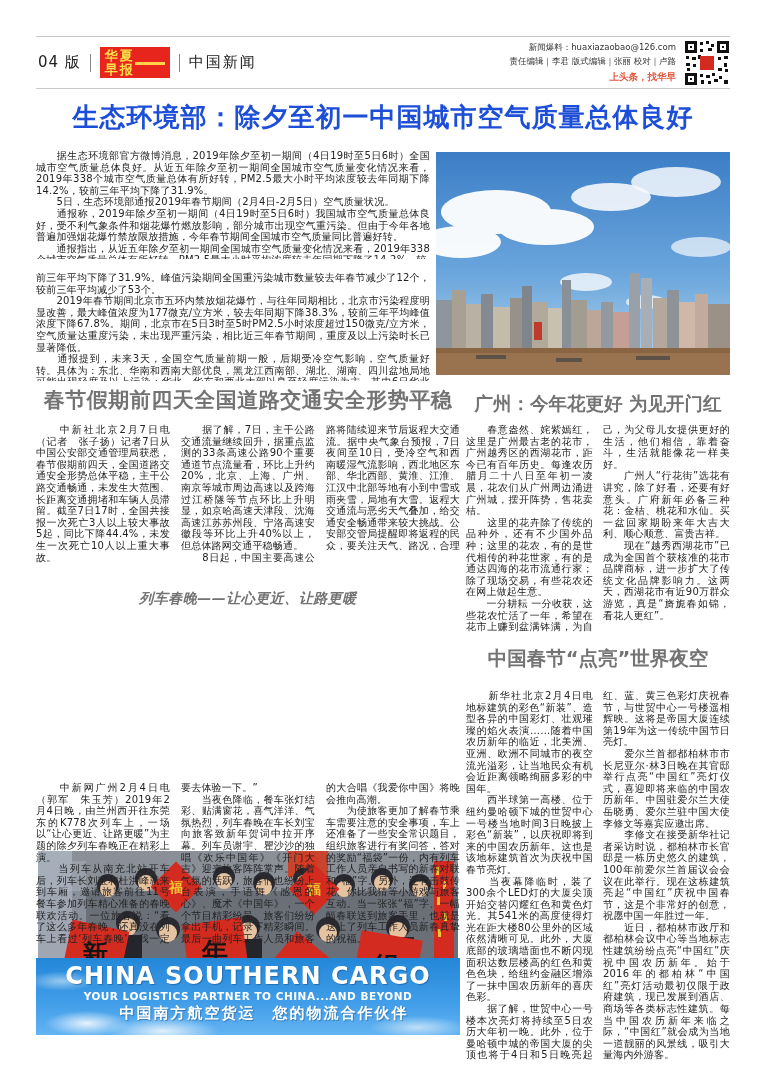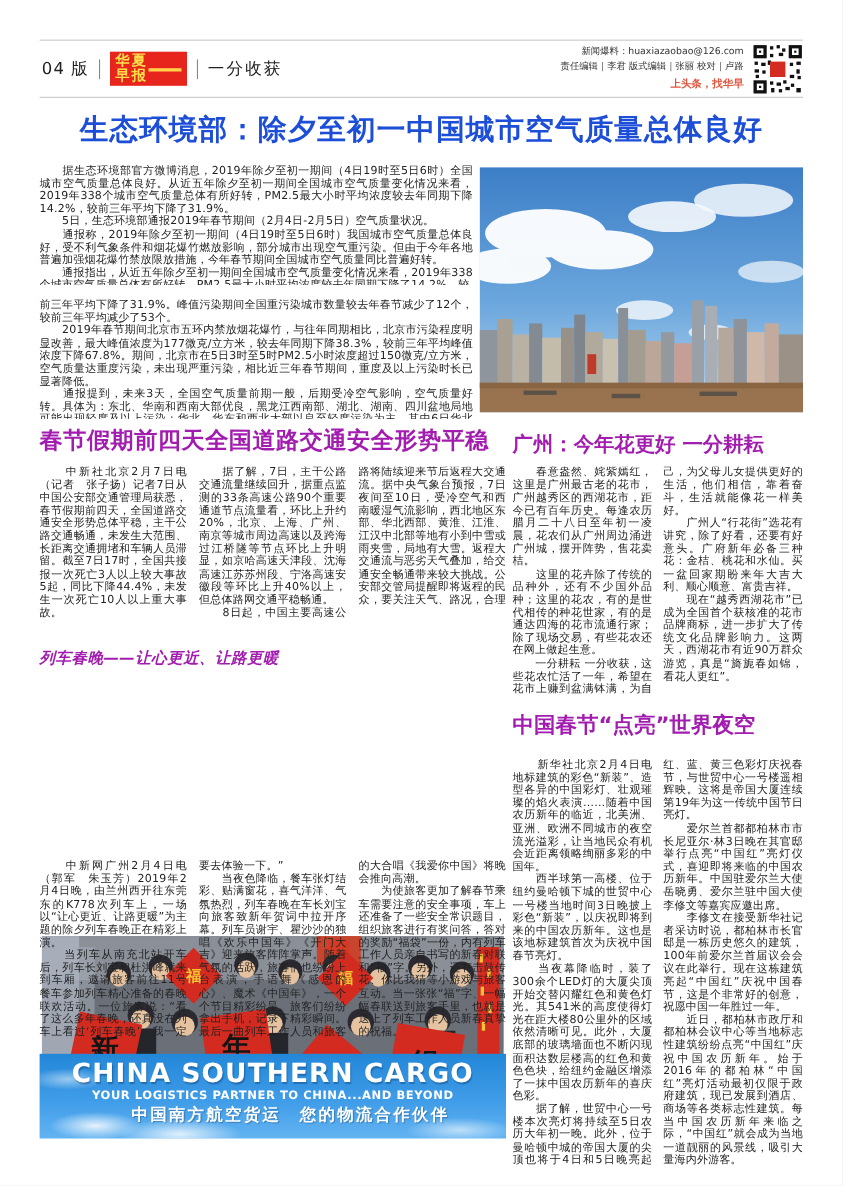--- a/index.html
+++ b/index.html
@@ -27,21 +27,21 @@
   .section-label { font-size:15px; color:#222; letter-spacing:2px; }
   .header-right { display:flex; align-items:center; gap:8px; }
   .header-meta { text-align:right; font-size:8.5px; color:#333; line-height:1.6; }
   .header-meta .slogan { color:#e2573f; font-weight:bold; font-size:9.5px; }
   .qr { width:46px; height:46px; position:relative; flex:0 0 auto; }
   
   .h-main {
     position:absolute; top:100px; left:36px; width:694px; text-align:center;
     font-size:26px; font-weight:bold; letter-spacing:1px; color:#1d4ed8;
   }
-  .h-sub { position:absolute; font-weight:bold; color:#a21caf; }
+  .h-sub { position:absolute; text-align:center; font-weight:bold; color:#737373; }
   
   .coltext {
     font-size:10px; line-height:1.16; text-align:justify; color:#222;
     white-space:pre-wrap; overflow:hidden; letter-spacing:.2px;
   }
   .a1-body { position:absolute; top:150px; left:36px; width:394px; height:231px; display:flex; gap:13px;flex-direction:column; }
   .a1-body .coltext { flex:1 1 0; height:231px; }
   .a1-photo { position:absolute; top:152px; left:436px; width:294px; height:223px; }
   .a2-head { top:386px; left:36px; width:424px; font-size:21px; letter-spacing:.5px; }
   .a2-body { position:absolute; top:424px; left:36px; width:424px; height:150px; column-count:3; column-gap:11px; }
@@ -85,21 +85,21 @@
 
   <div class="header">
     <div class="header-left">
       <span class="page-label">04 版</span>
       <span class="vbar"></span>
       <span class="masthead">
         <span>华夏早报</span>
         <span class="strip"></span>
       </span>
       <span class="vbar"></span>
-      <span class="section-label">一分收获</span>
+      <span class="section-label">中国新闻</span>
     </div>
     <div class="header-right">
       <div class="header-meta">
         <div>新闻爆料：huaxiazaobao@126.com</div>
         <div>责任编辑｜李君 版式编辑｜张丽 校对｜卢路</div>
         <div class="slogan">上头条，找华早</div>
       </div>
       <div class="qr">
         <svg class="photo" viewBox="0 0 46 46">
           <rect width="46" height="46" fill="#fff"></rect>
@@ -210,21 +210,21 @@
           <rect x="200" y="204" width="34" height="4"></rect>
         </g>
     </svg>
   </div>
 
   <div class="h-sub a2-head">春节假期前四天全国道路交通安全形势平稳</div>
   <div class="a2-body coltext">　　中新社北京2月7日电（记者　张子扬）记者7日从中国公安部交通管理局获悉，春节假期前四天，全国道路交通安全形势总体平稳，主干公路交通畅通，未发生大范围、长距离交通拥堵和车辆人员滞留。截至7日17时，全国共接报一次死亡3人以上较大事故5起，同比下降44.4%，未发生一次死亡10人以上重大事故。
 　　据了解，7日，主干公路交通流量继续回升，据重点监测的33条高速公路90个重要通道节点流量看，环比上升约20%，北京、上海、广州、南京等城市周边高速以及跨海过江桥隧等节点环比上升明显，如京哈高速天津段、沈海高速江苏苏州段、宁洛高速安徽段等环比上升40%以上，但总体路网交通平稳畅通。
 　　8日起，中国主要高速公路将陆续迎来节后返程大交通流。据中央气象台预报，7日夜间至10日，受冷空气和西南暖湿气流影响，西北地区东部、华北西部、黄淮、江淮、江汉中北部等地有小到中雪或雨夹雪，局地有大雪。返程大交通流与恶劣天气叠加，给交通安全畅通带来较大挑战。公安部交管局提醒即将返程的民众，要关注天气、路况，合理安排出行时间、路线，尽可能避开雨雪天驾车出行。</div>
 
-  <div class="h-sub a3-head">广州：今年花更好 一分耕耘</div>
+  <div class="h-sub a3-head">广州：今年花更好 为见开门红</div>
   <div class="a3-body coltext">　　春意盎然、姹紫嫣红，这里是广州最古老的花市，广州越秀区的西湖花市，距今已有百年历史。每逢农历腊月二十八日至年初一凌晨，花农们从广州周边涌进广州城，摆开阵势，售花卖桔。
 　　这里的花卉除了传统的品种外，还有不少国外品种；这里的花农，有的是世代相传的种花世家，有的是通达四海的花市流通行家；除了现场交易，有些花农还在网上做起生意。
 　　一分耕耘 一分收获，这些花农忙活了一年，希望在花市上赚到盆满钵满，为自己，为父母儿女提供更好的生活，他们相信，靠着奋斗，生活就能像花一样美好。
 　　广州人“行花街”选花有讲究，除了好看，还要有好意头。广府新年必备三种花：金桔、桃花和水仙。买一盆回家期盼来年大吉大利、顺心顺意、富贵吉祥。
 　　现在“越秀西湖花市”已成为全国首个获核准的花市品牌商标，进一步扩大了传统文化品牌影响力。这两天，西湖花市有近90万群众游览，真是“旖旎春如锦，看花人更红”。</div>
 
   <div class="h-sub a5-head">列车春晚——让心更近、让路更暖</div>
   <div class="a5-photo photo-wrap">
     <svg class="photo" viewBox="0 0 420 148" preserveAspectRatio="none">
       <rect width="420" height="148" fill="#6a6f78"></rect>

